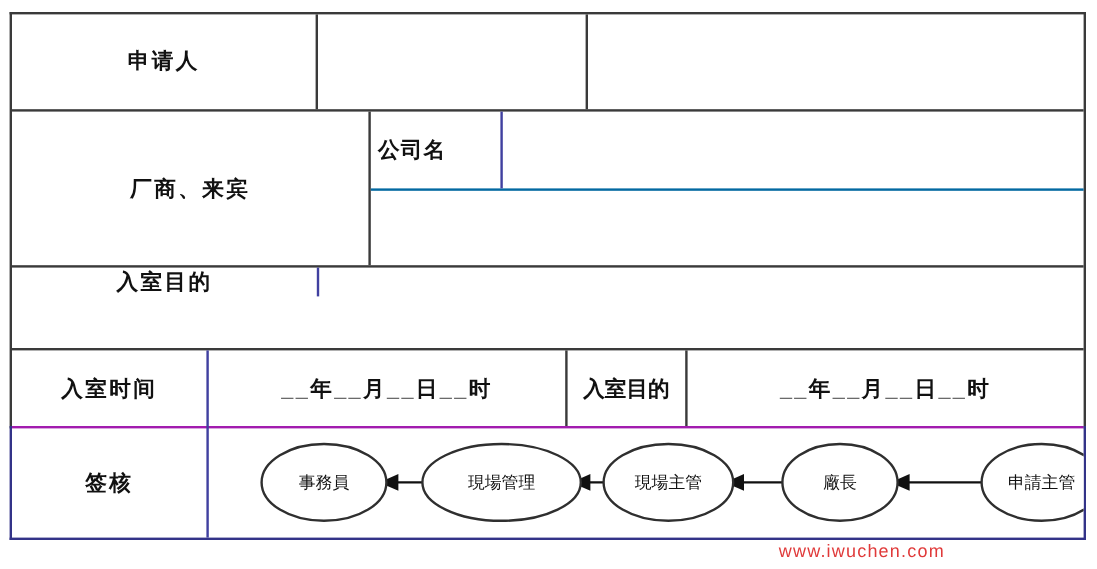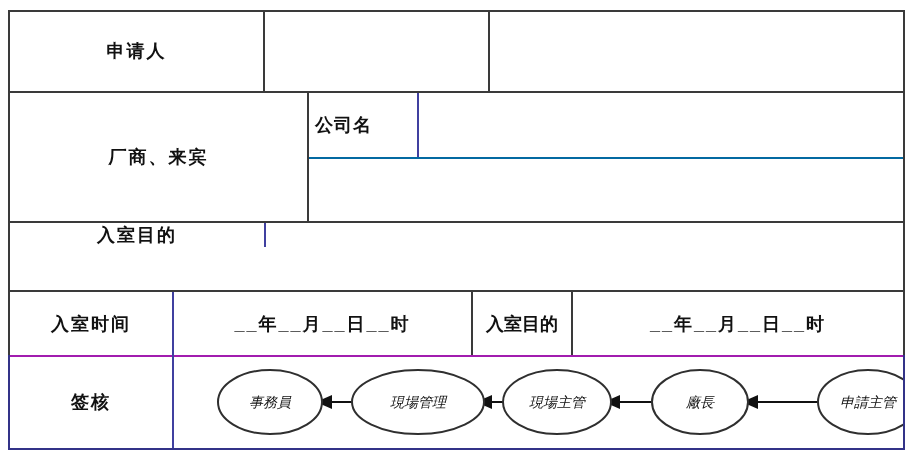--- a/index.html
+++ b/index.html
@@ -81,21 +81,21 @@
     position: absolute;
     left: 0; bottom: 0; width: 100%;
     height: 95px;
     box-sizing: border-box;
     border: 2px solid #333388;
     border-top: none;
     display: flex;
     gap: 32px;
   }
   .row6 .c1 { width: 164px; }
-  .flow-area { flex: 1; position: relative; overflow: hidden; font-style: italic; }
+  .flow-area { flex: 1; position: relative; overflow: hidden; }
   .flow-area svg { display: block; }
 
   .ellipse-node { fill: #ffffff; stroke: #2f2f2f; stroke-width: 2; }
   .node-label {
     font-family: "Liberation Sans", "DejaVu Sans", sans-serif;
     font-size: 14px;
     fill: #111;
   }
   .flow-line { stroke: #111; stroke-width: 2; }
   .arrow-head { fill: #111; }
@@ -185,14 +185,15 @@
           <g>
             <ellipse class="ellipse-node" cx="662" cy="47" rx="50" ry="32"></ellipse>
             <text class="node-label" x="662" y="52" text-anchor="middle">申請主管</text>
           </g>
         </svg>
       </div>
     </div>
 
   </div>
 
+  <div class="watermark">www.iwuchen.com</div>
 
 </div>
 
 </body></html>

